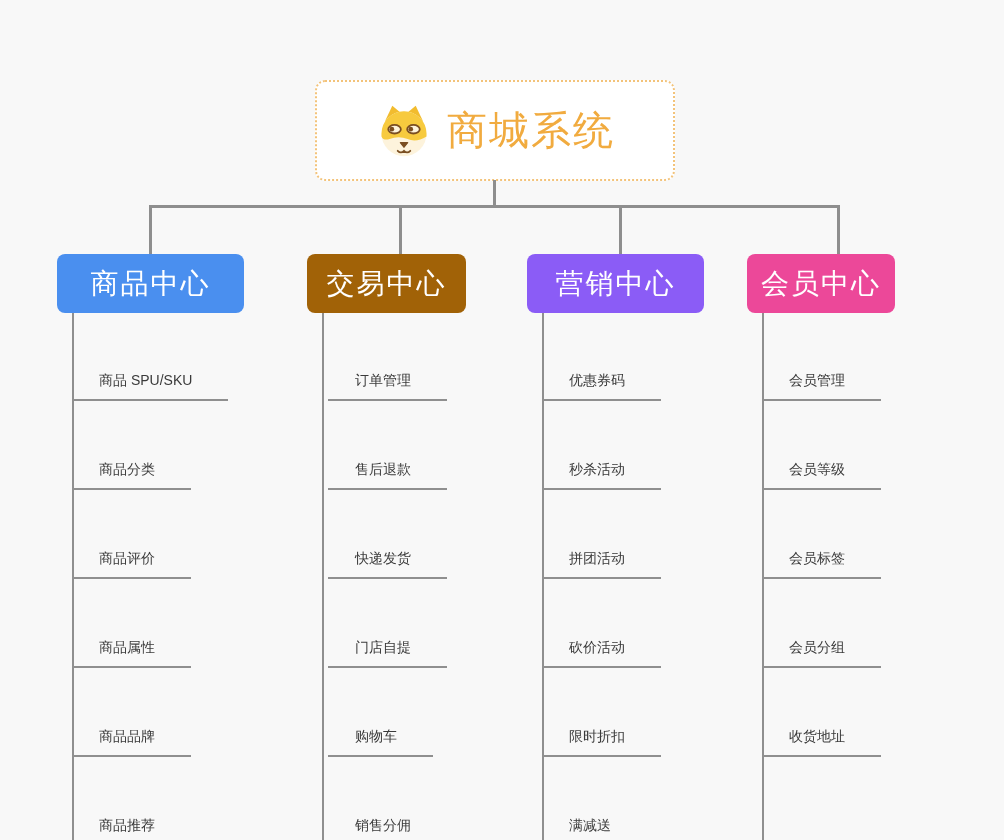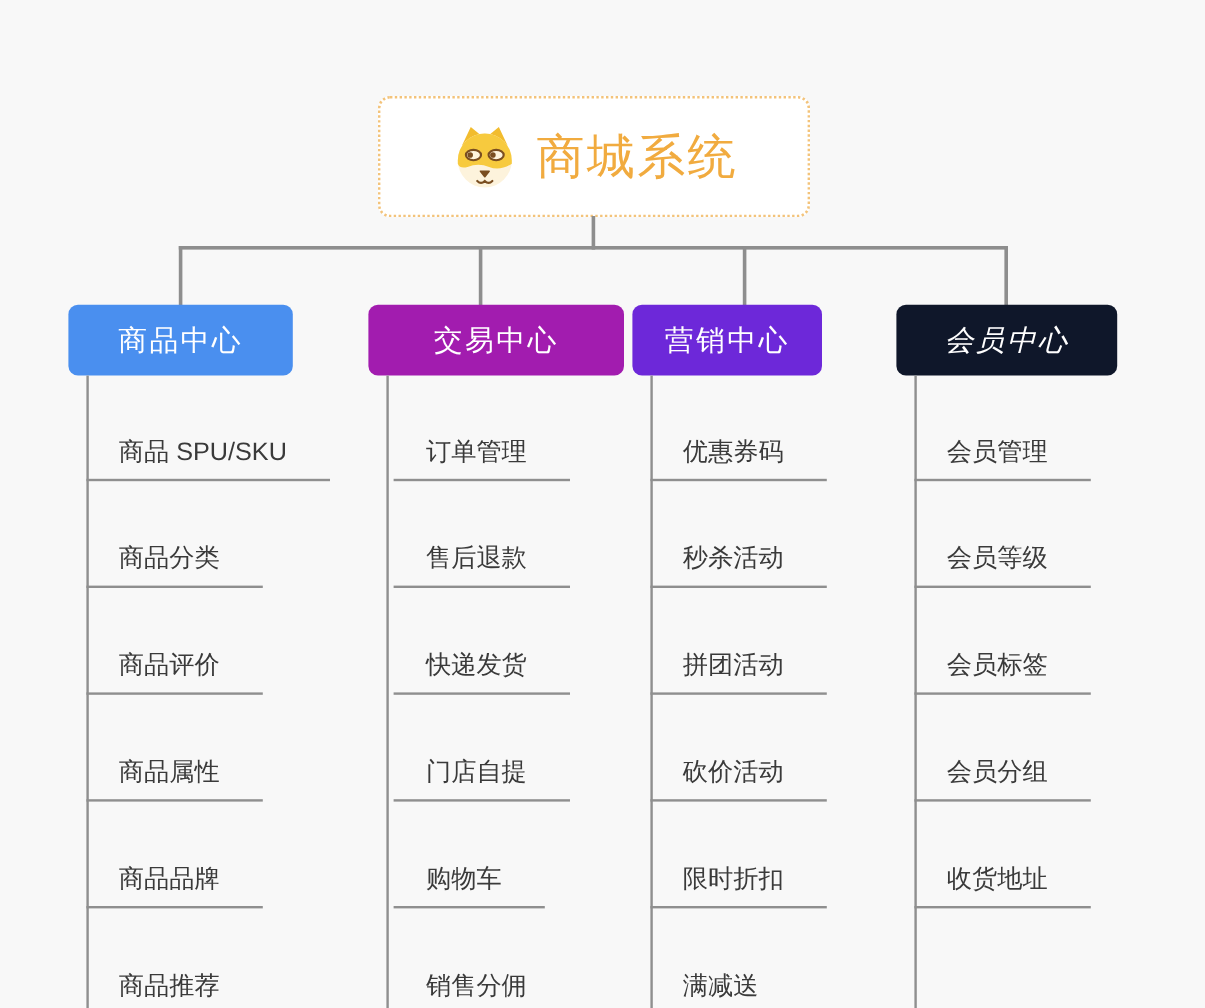--- a/index.html
+++ b/index.html
@@ -29,37 +29,37 @@
   .root-icon{width:58px;height:54px;display:inline-flex;}
 
   
   .line{position:absolute;background:#8E8E8E;}
 
   
   .branch-node{
     position:absolute;top:210px;height:59px;
     border-radius:8px;
     display:flex;align-items:center;justify-content:center;
-    color:#FFFFFF;font-size:24px;letter-spacing:2px;
+    color:#FFFFFF;font-size:28px;letter-spacing:2px;
     white-space:nowrap;
     cursor:default;
   }
 
   
   .child-line{position:absolute;top:269px;width:2px;height:533px;background:#8F8F8F;}
 
   
   .items{position:absolute;top:268px;display:flex;flex-direction:column;align-items:flex-start;}
   .leaf{
     box-sizing:border-box;
     height:89px;
     display:flex;align-items:flex-end;
     padding:0 36px 9px 27px;
     border-bottom:2px solid #8F8F8F;
-    font-size:21px;color:#3A3A3A;
+    font-size:14px;color:#3A3A3A;
     white-space:nowrap;
     width:max-content;
   }
 </style>
 </head>
 <body>
 
 <div class="canvas">
 
   <div class="root-node">
@@ -91,43 +91,43 @@
   <div class="child-line" style="left:72px;"></div>
   <div class="items" style="left:72px;">
     <div class="leaf">商品 SPU/SKU</div>
     <div class="leaf">商品分类</div>
     <div class="leaf">商品评价</div>
     <div class="leaf">商品属性</div>
     <div class="leaf">商品品牌</div>
     <div class="leaf">商品推荐</div>
   </div>
 
-  <div class="branch-node" style="left: 307px; width: 213px; background: #a21caf;">交易中心</div>
+  <div class="branch-node" style="left: 307px; width: 159px; background: #a16207;">交易中心</div>
   <div class="child-line" style="left:322px;"></div>
   <div class="items" style="left:328px;">
     <div class="leaf">订单管理</div>
     <div class="leaf">售后退款</div>
     <div class="leaf">快递发货</div>
     <div class="leaf">门店自提</div>
     <div class="leaf">购物车</div>
     <div class="leaf">销售分佣</div>
   </div>
 
-  <div class="branch-node" style="left: 527px; width: 158px; background: #6d28d9;">营销中心</div>
+  <div class="branch-node" style="left: 527px; width: 177px; background: #8b5cf6;">营销中心</div>
   <div class="child-line" style="left:542px;"></div>
   <div class="items" style="left:542px;">
     <div class="leaf">优惠券码</div>
     <div class="leaf">秒杀活动</div>
     <div class="leaf">拼团活动</div>
     <div class="leaf">砍价活动</div>
     <div class="leaf">限时折扣</div>
     <div class="leaf">满减送</div>
   </div>
 
-  <div class="branch-node" style="left: 747px; width: 184px; background: #0f172a; font-style: italic;">会员中心</div>
+  <div class="branch-node" style="left: 747px; width: 148px; background: #ec4899;">会员中心</div>
   <div class="child-line" style="left:762px;"></div>
   <div class="items" style="left:762px;">
     <div class="leaf">会员管理</div>
     <div class="leaf">会员等级</div>
     <div class="leaf">会员标签</div>
     <div class="leaf">会员分组</div>
     <div class="leaf">收货地址</div>
   </div>
 
 </div>

